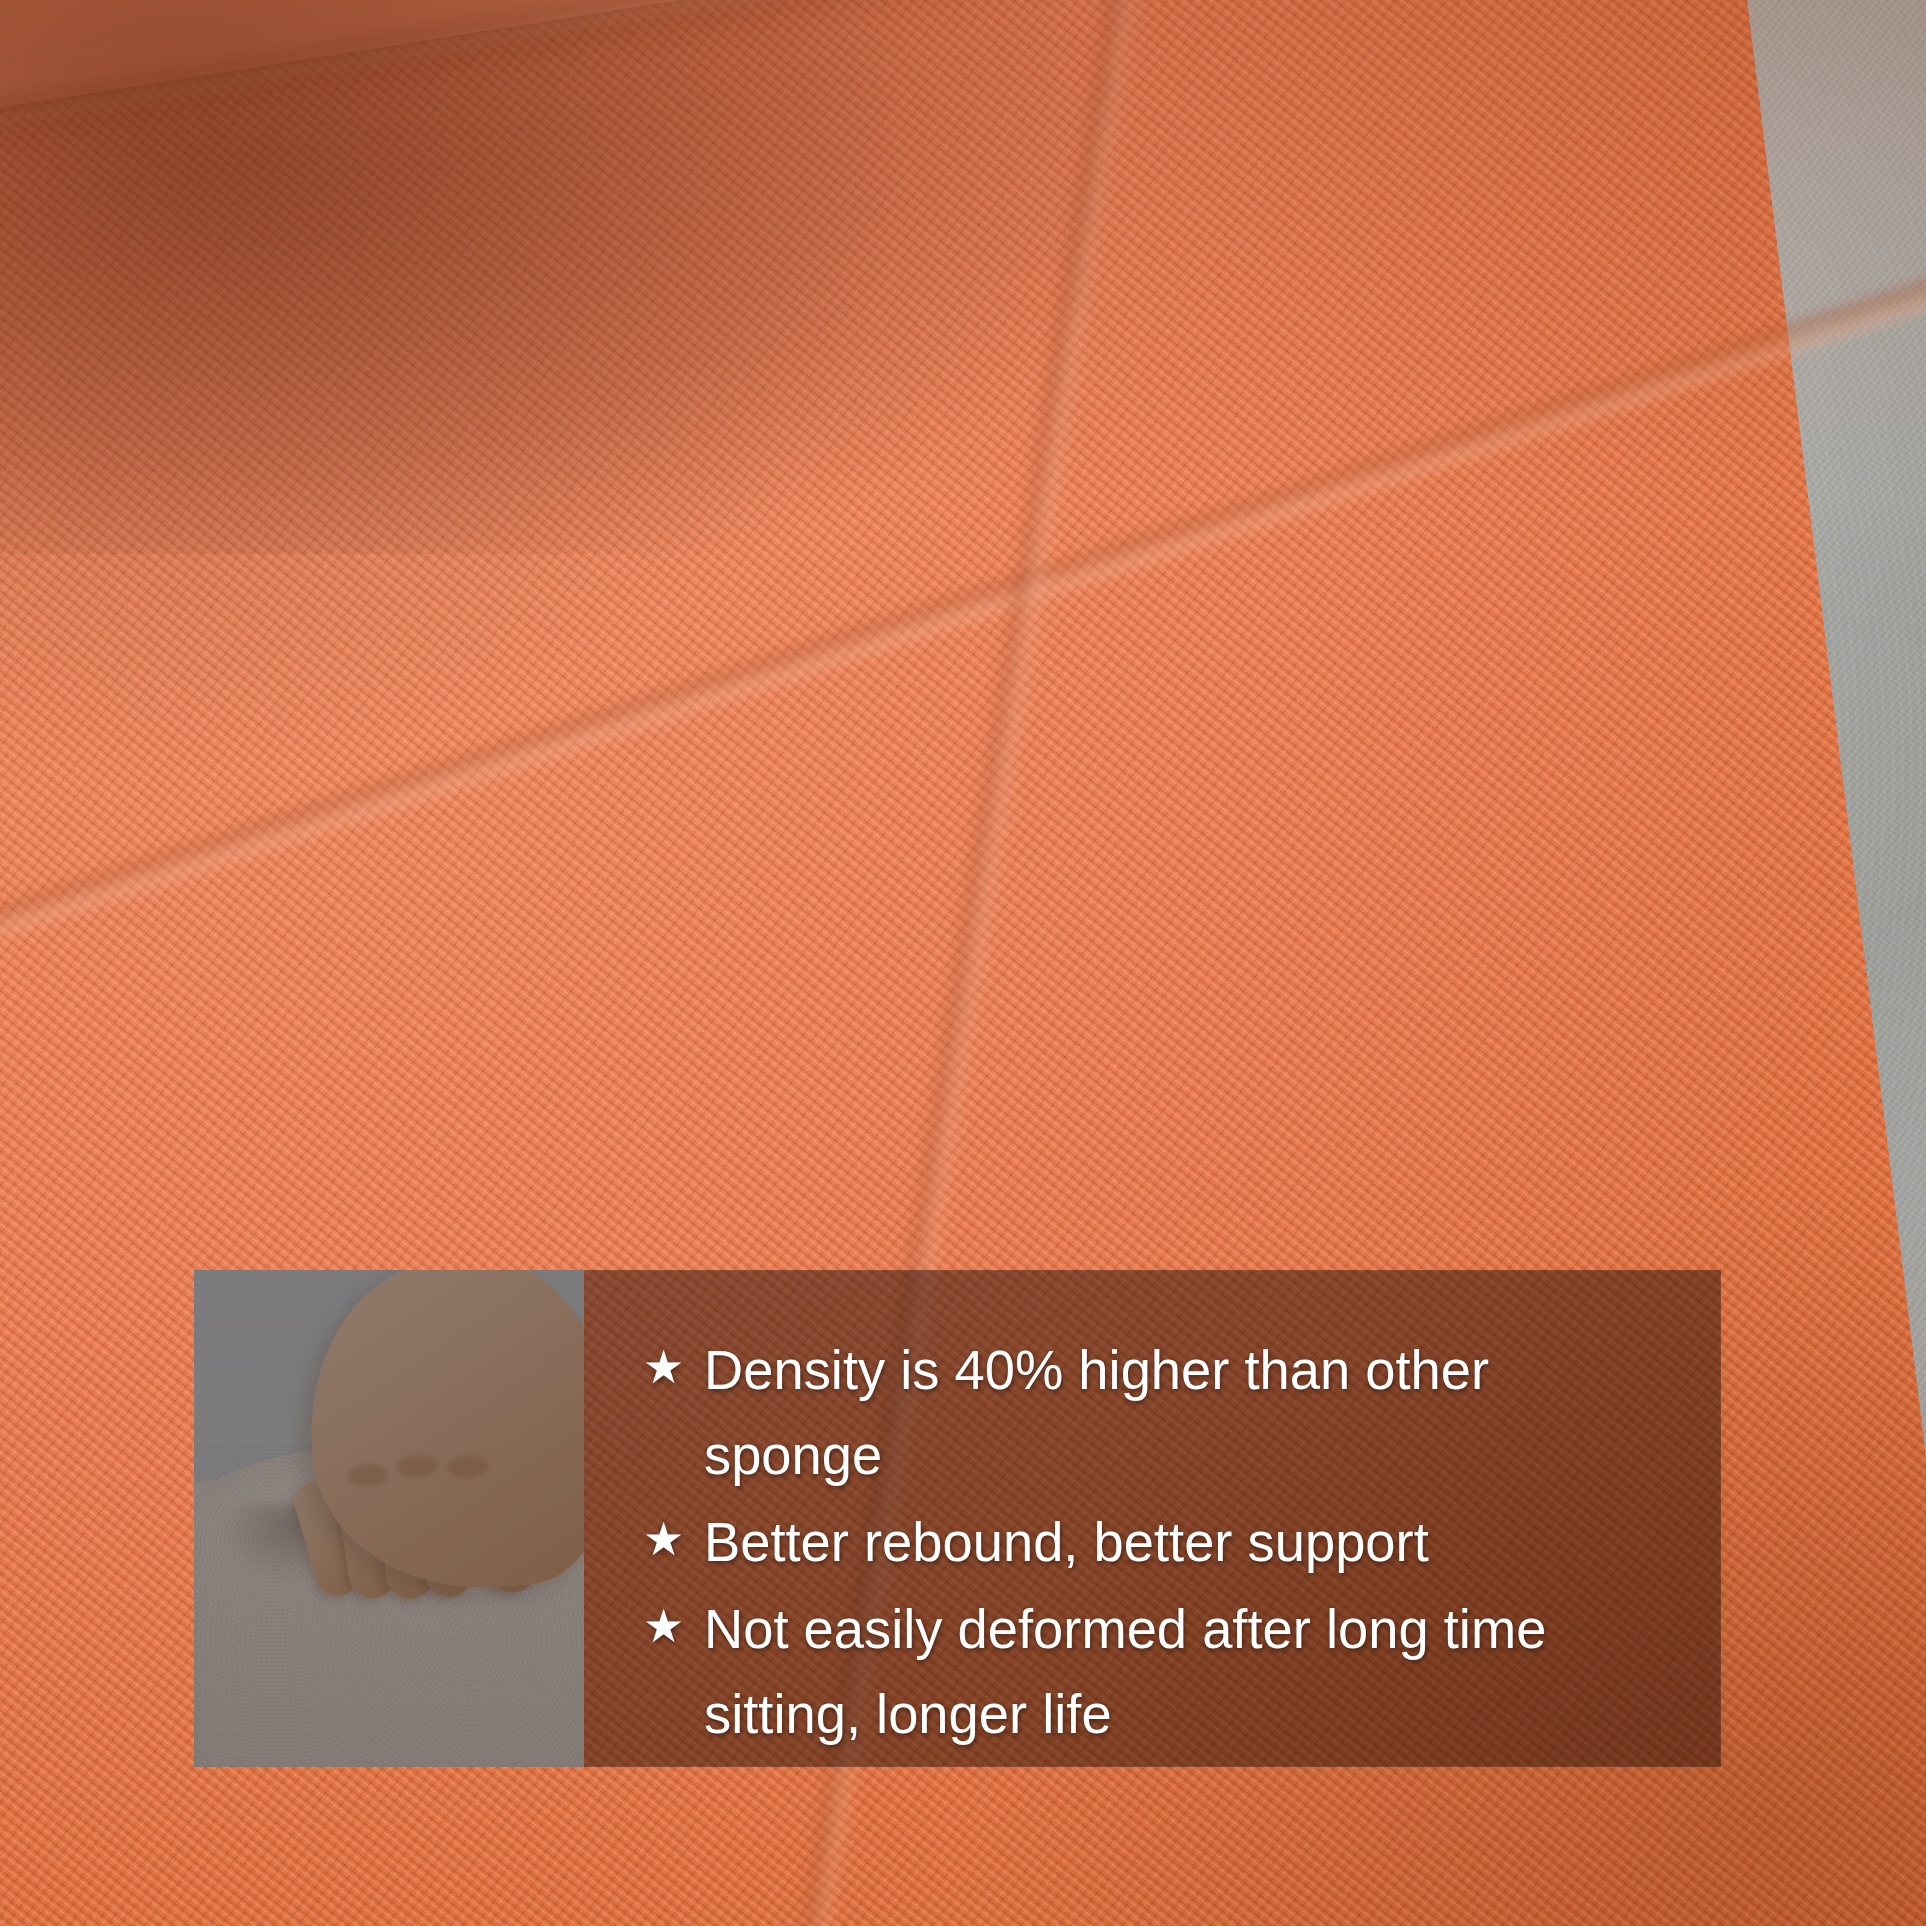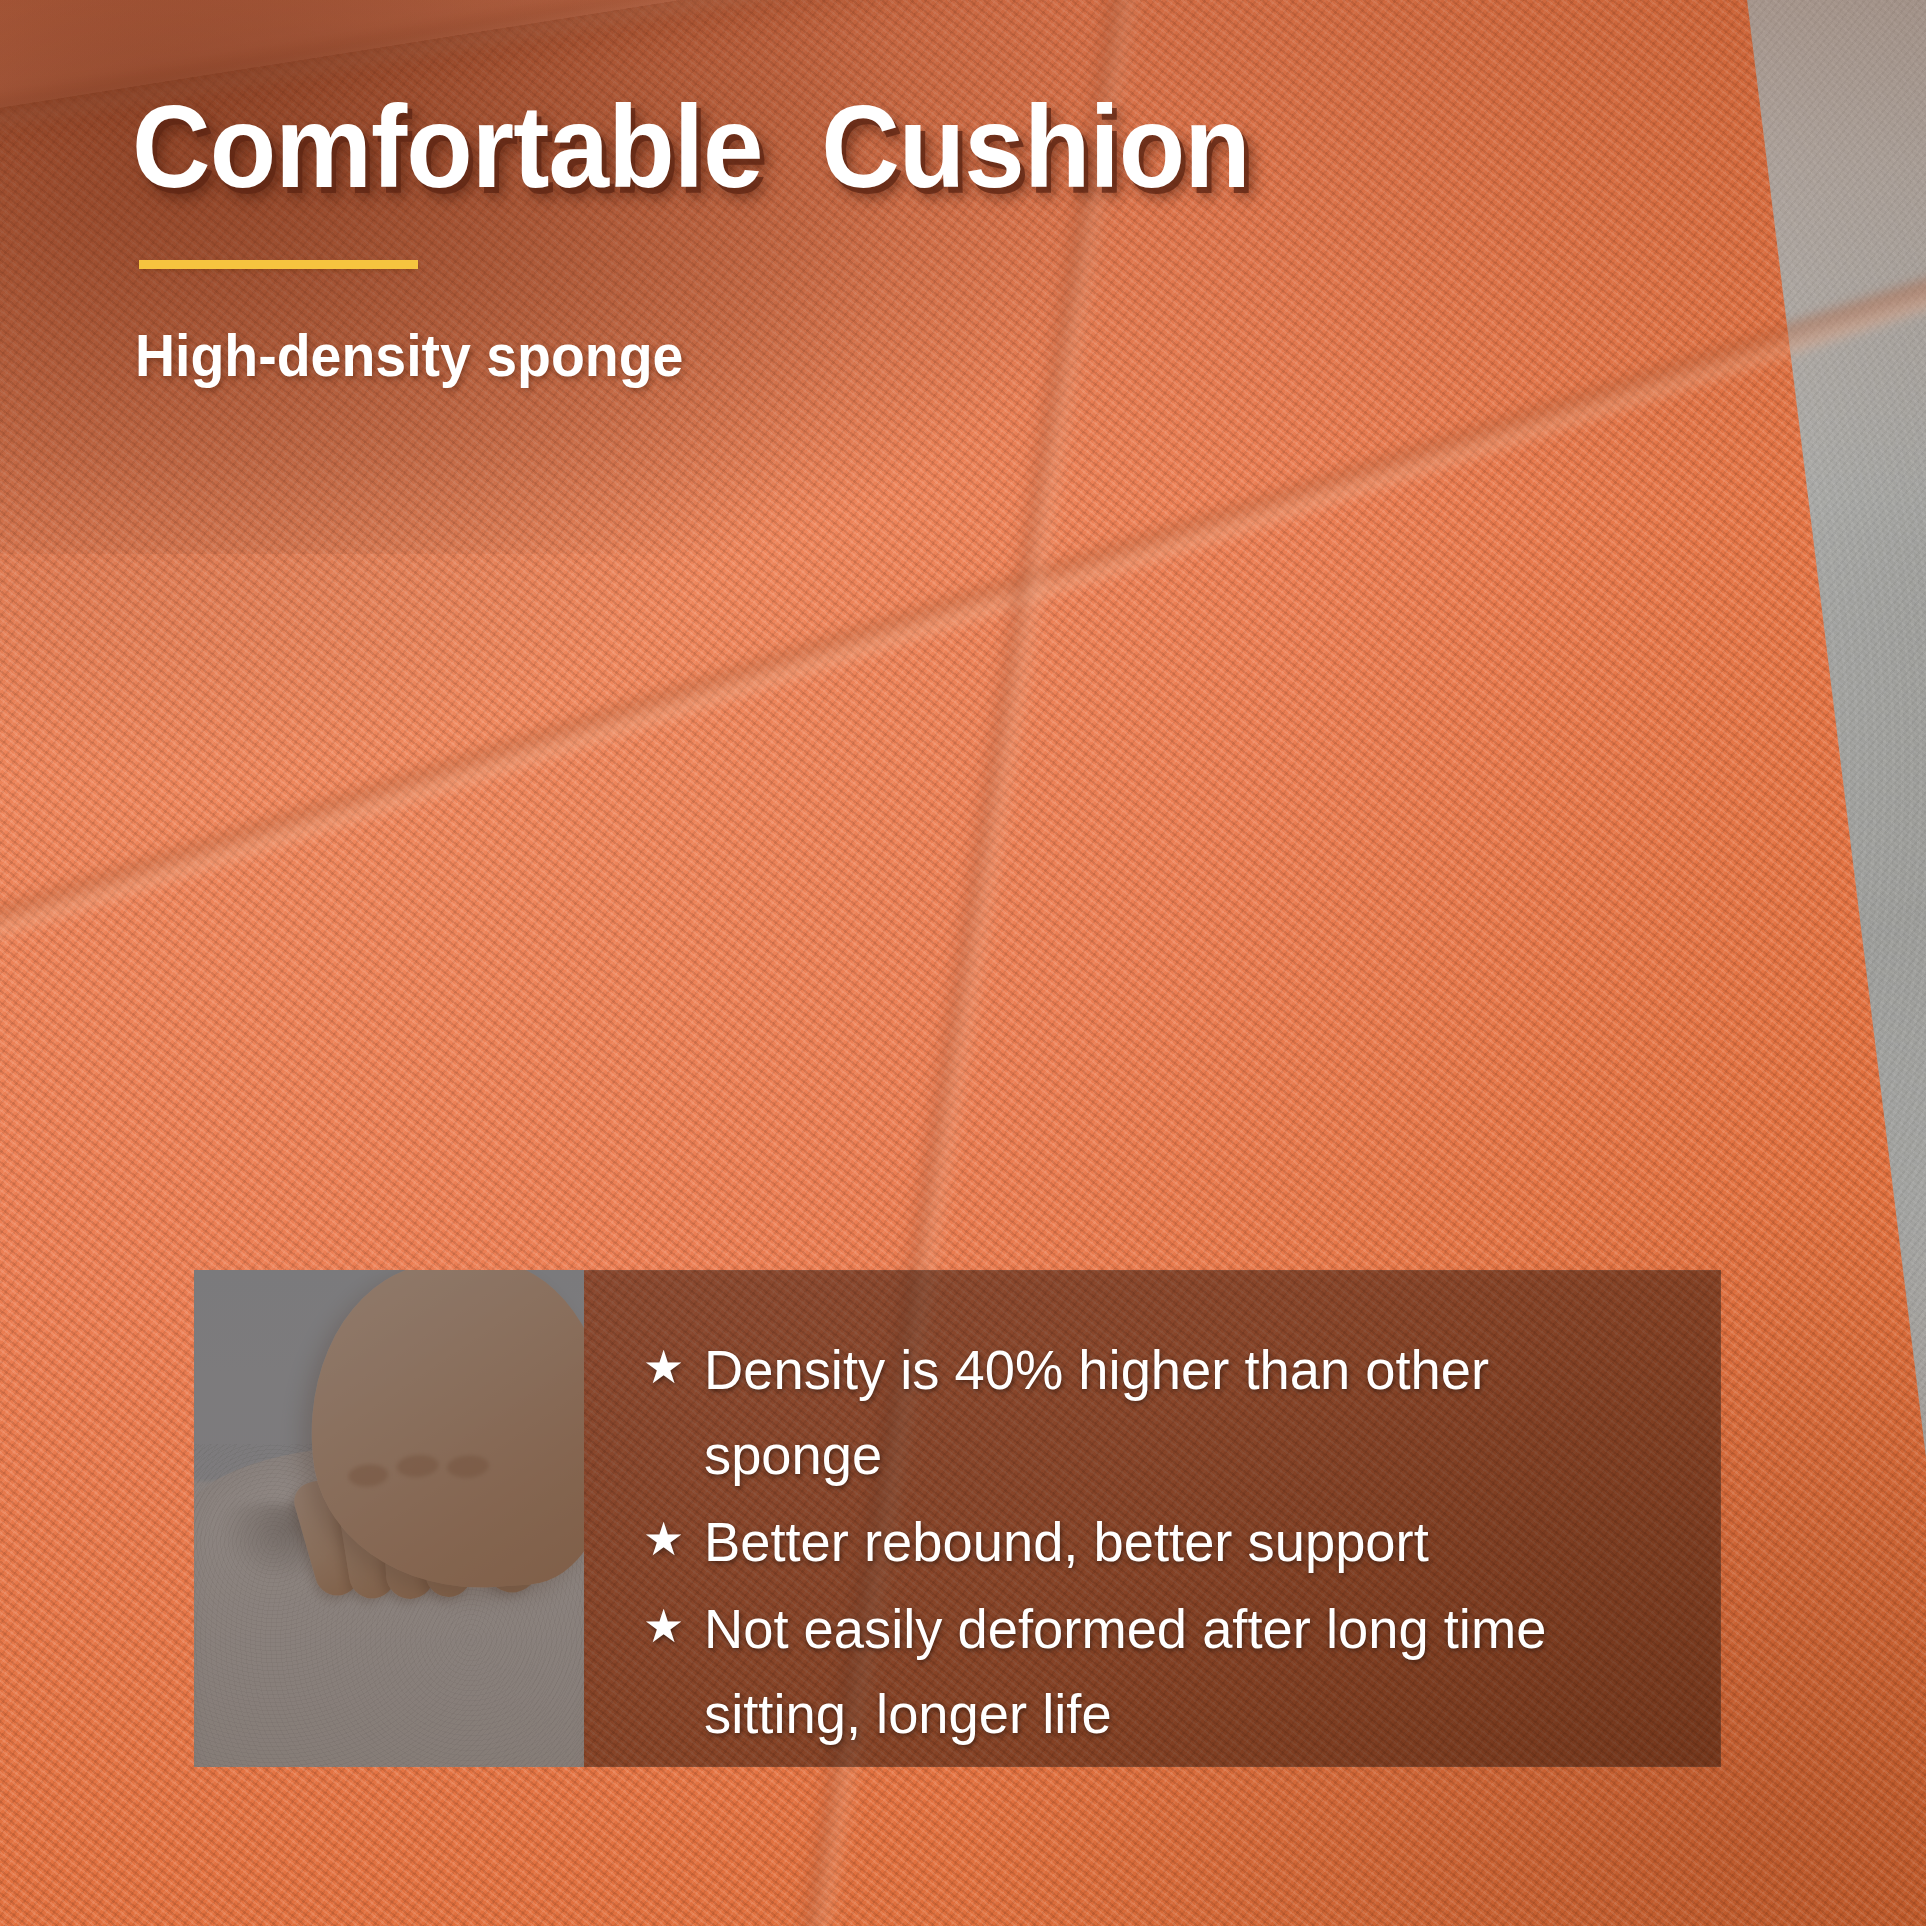--- a/index.html
+++ b/index.html
@@ -275,25 +275,20 @@
 
   <div class="cushion"></div>
   <div class="weave"></div>
   <div class="backrest"></div>
   <div class="seam-top"></div>
   <div class="seam-diag"></div>
   <div class="seam-right"></div>
   <div class="layer cushion-shade"></div>
   <div class="title-vignette"></div>
 
-  <div class="headline">
-    <h1 class="title">Comfortable  Cushion</h1>
-    <div class="rule"></div>
-    <div class="subtitle">High-density sponge</div>
-  </div>
 
   <div class="panel">
 
     <div class="inset-photo">
       <div class="foam-block"></div>
       <div class="foam-speckle"></div>
       <div class="foam-dimple"></div>
       <div class="finger f1"></div>
       <div class="finger f2"></div>
       <div class="finger f3"></div>

